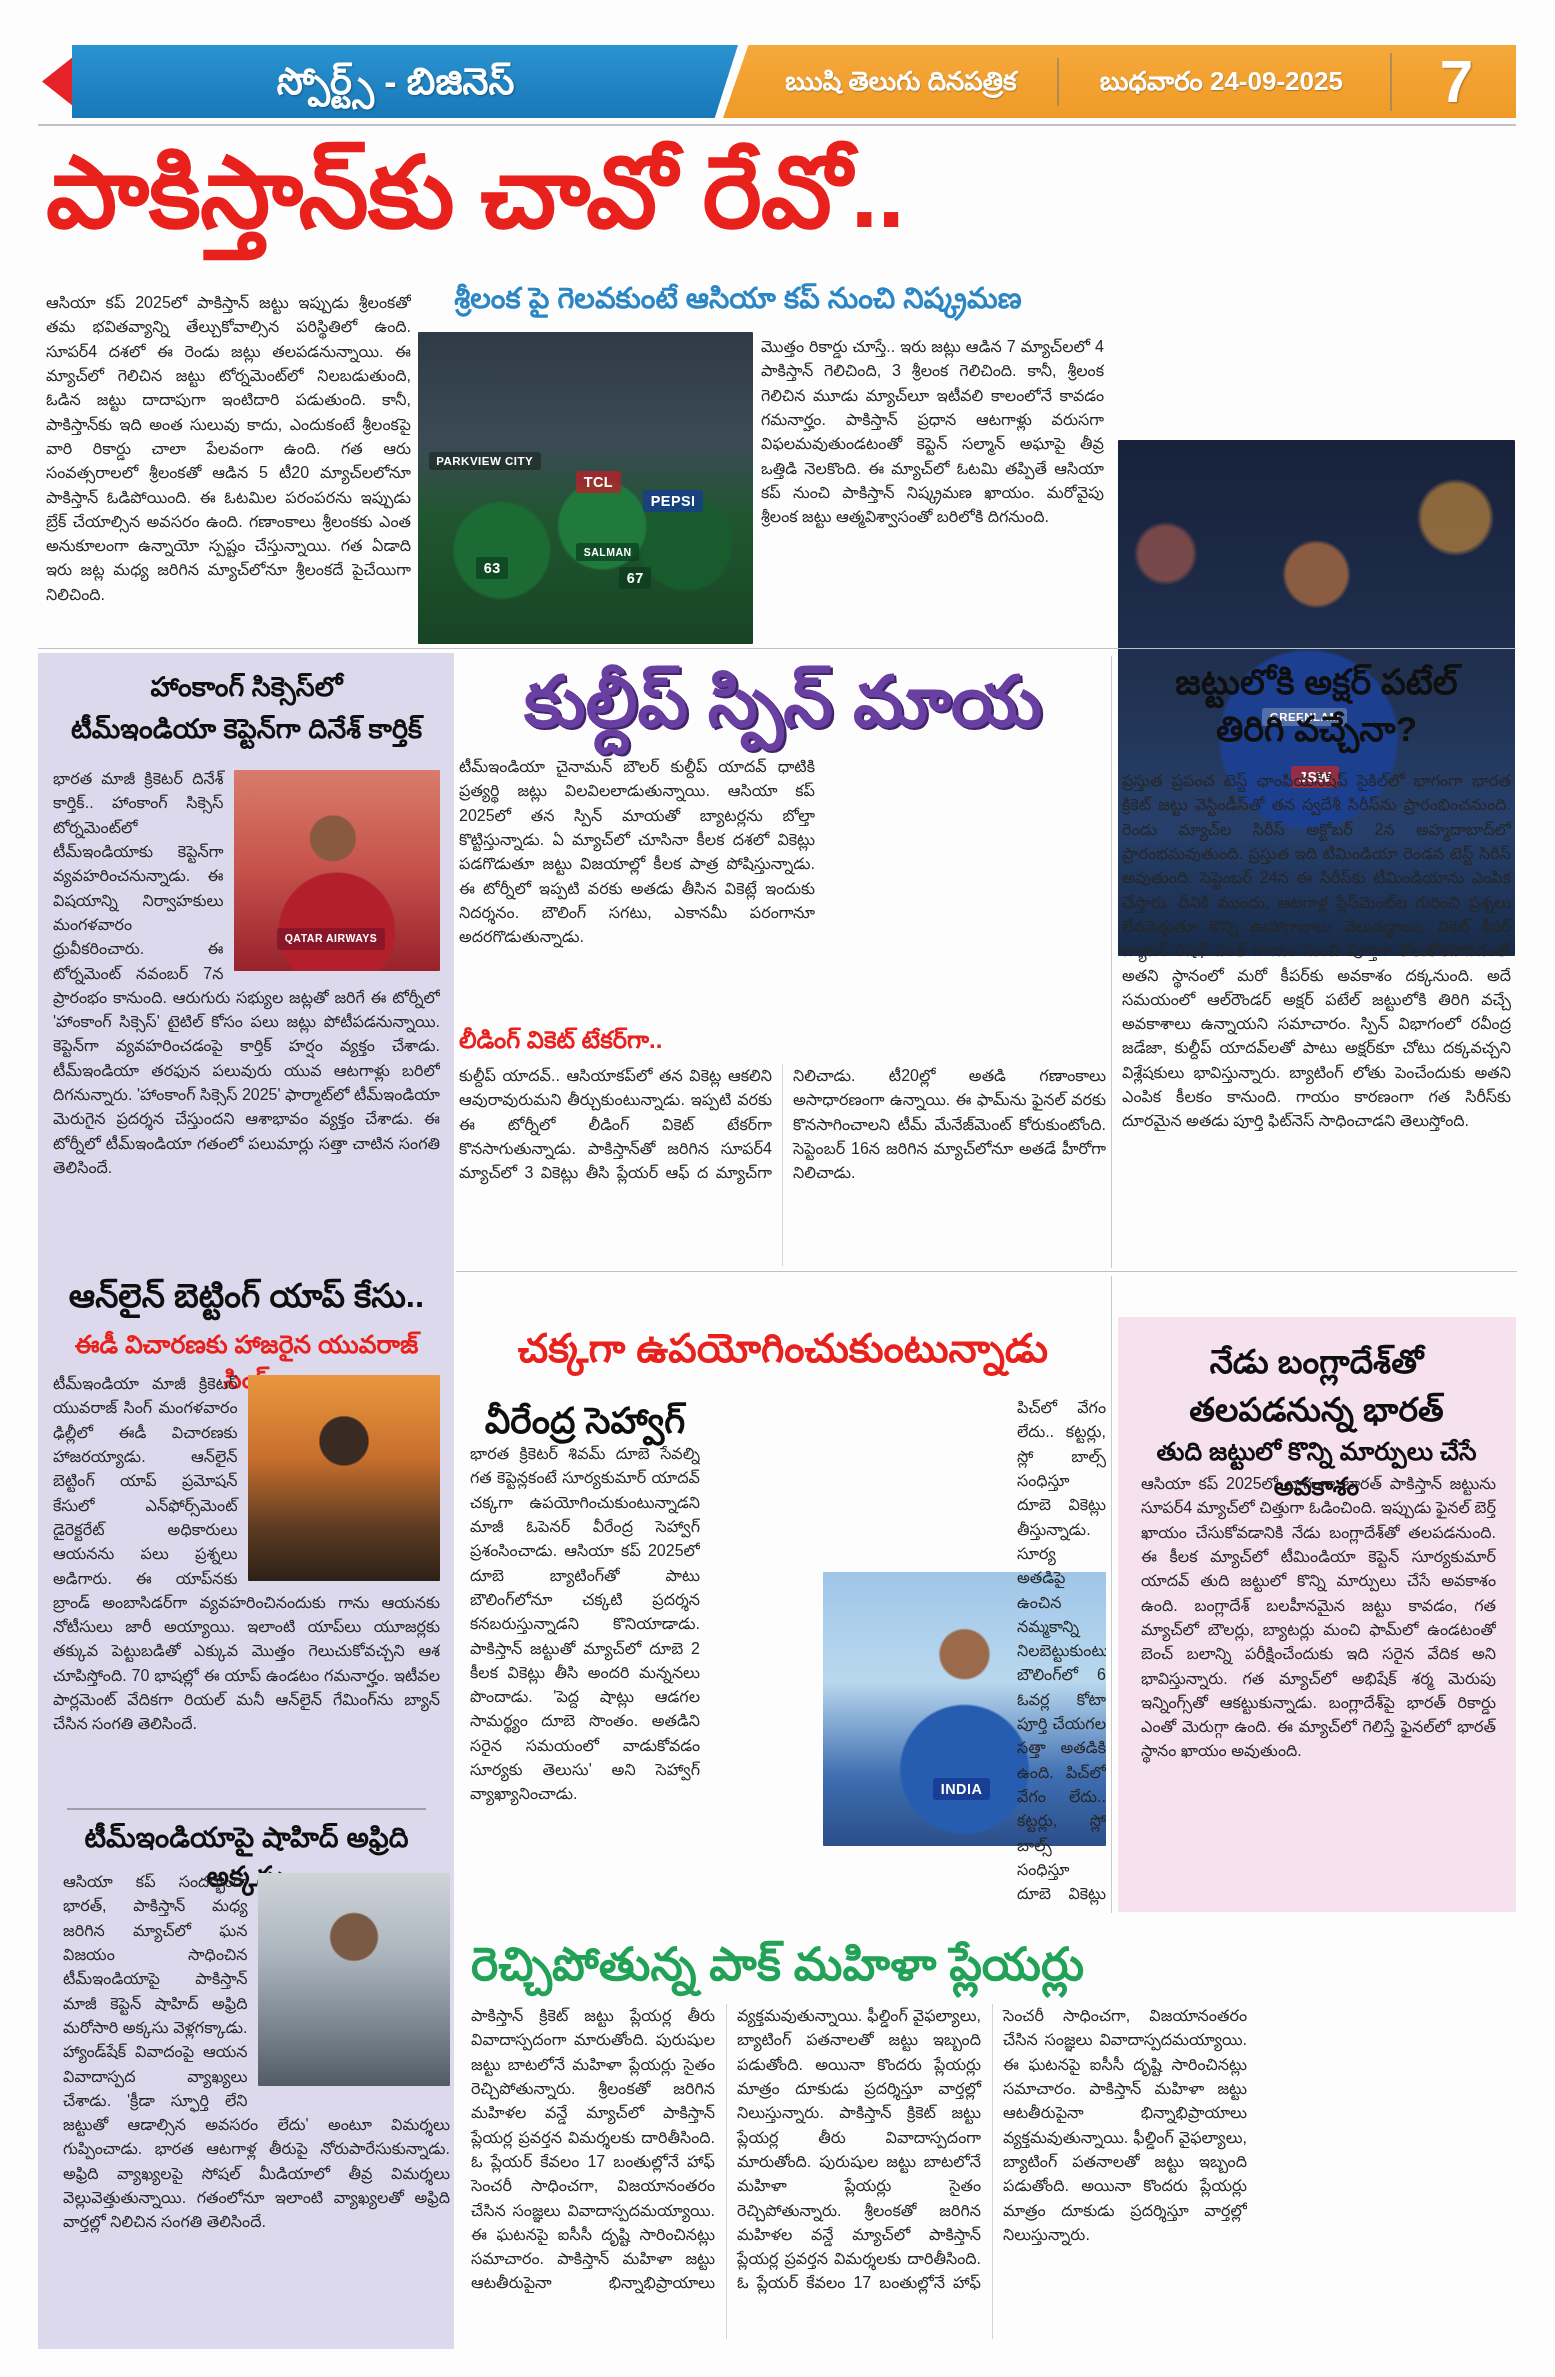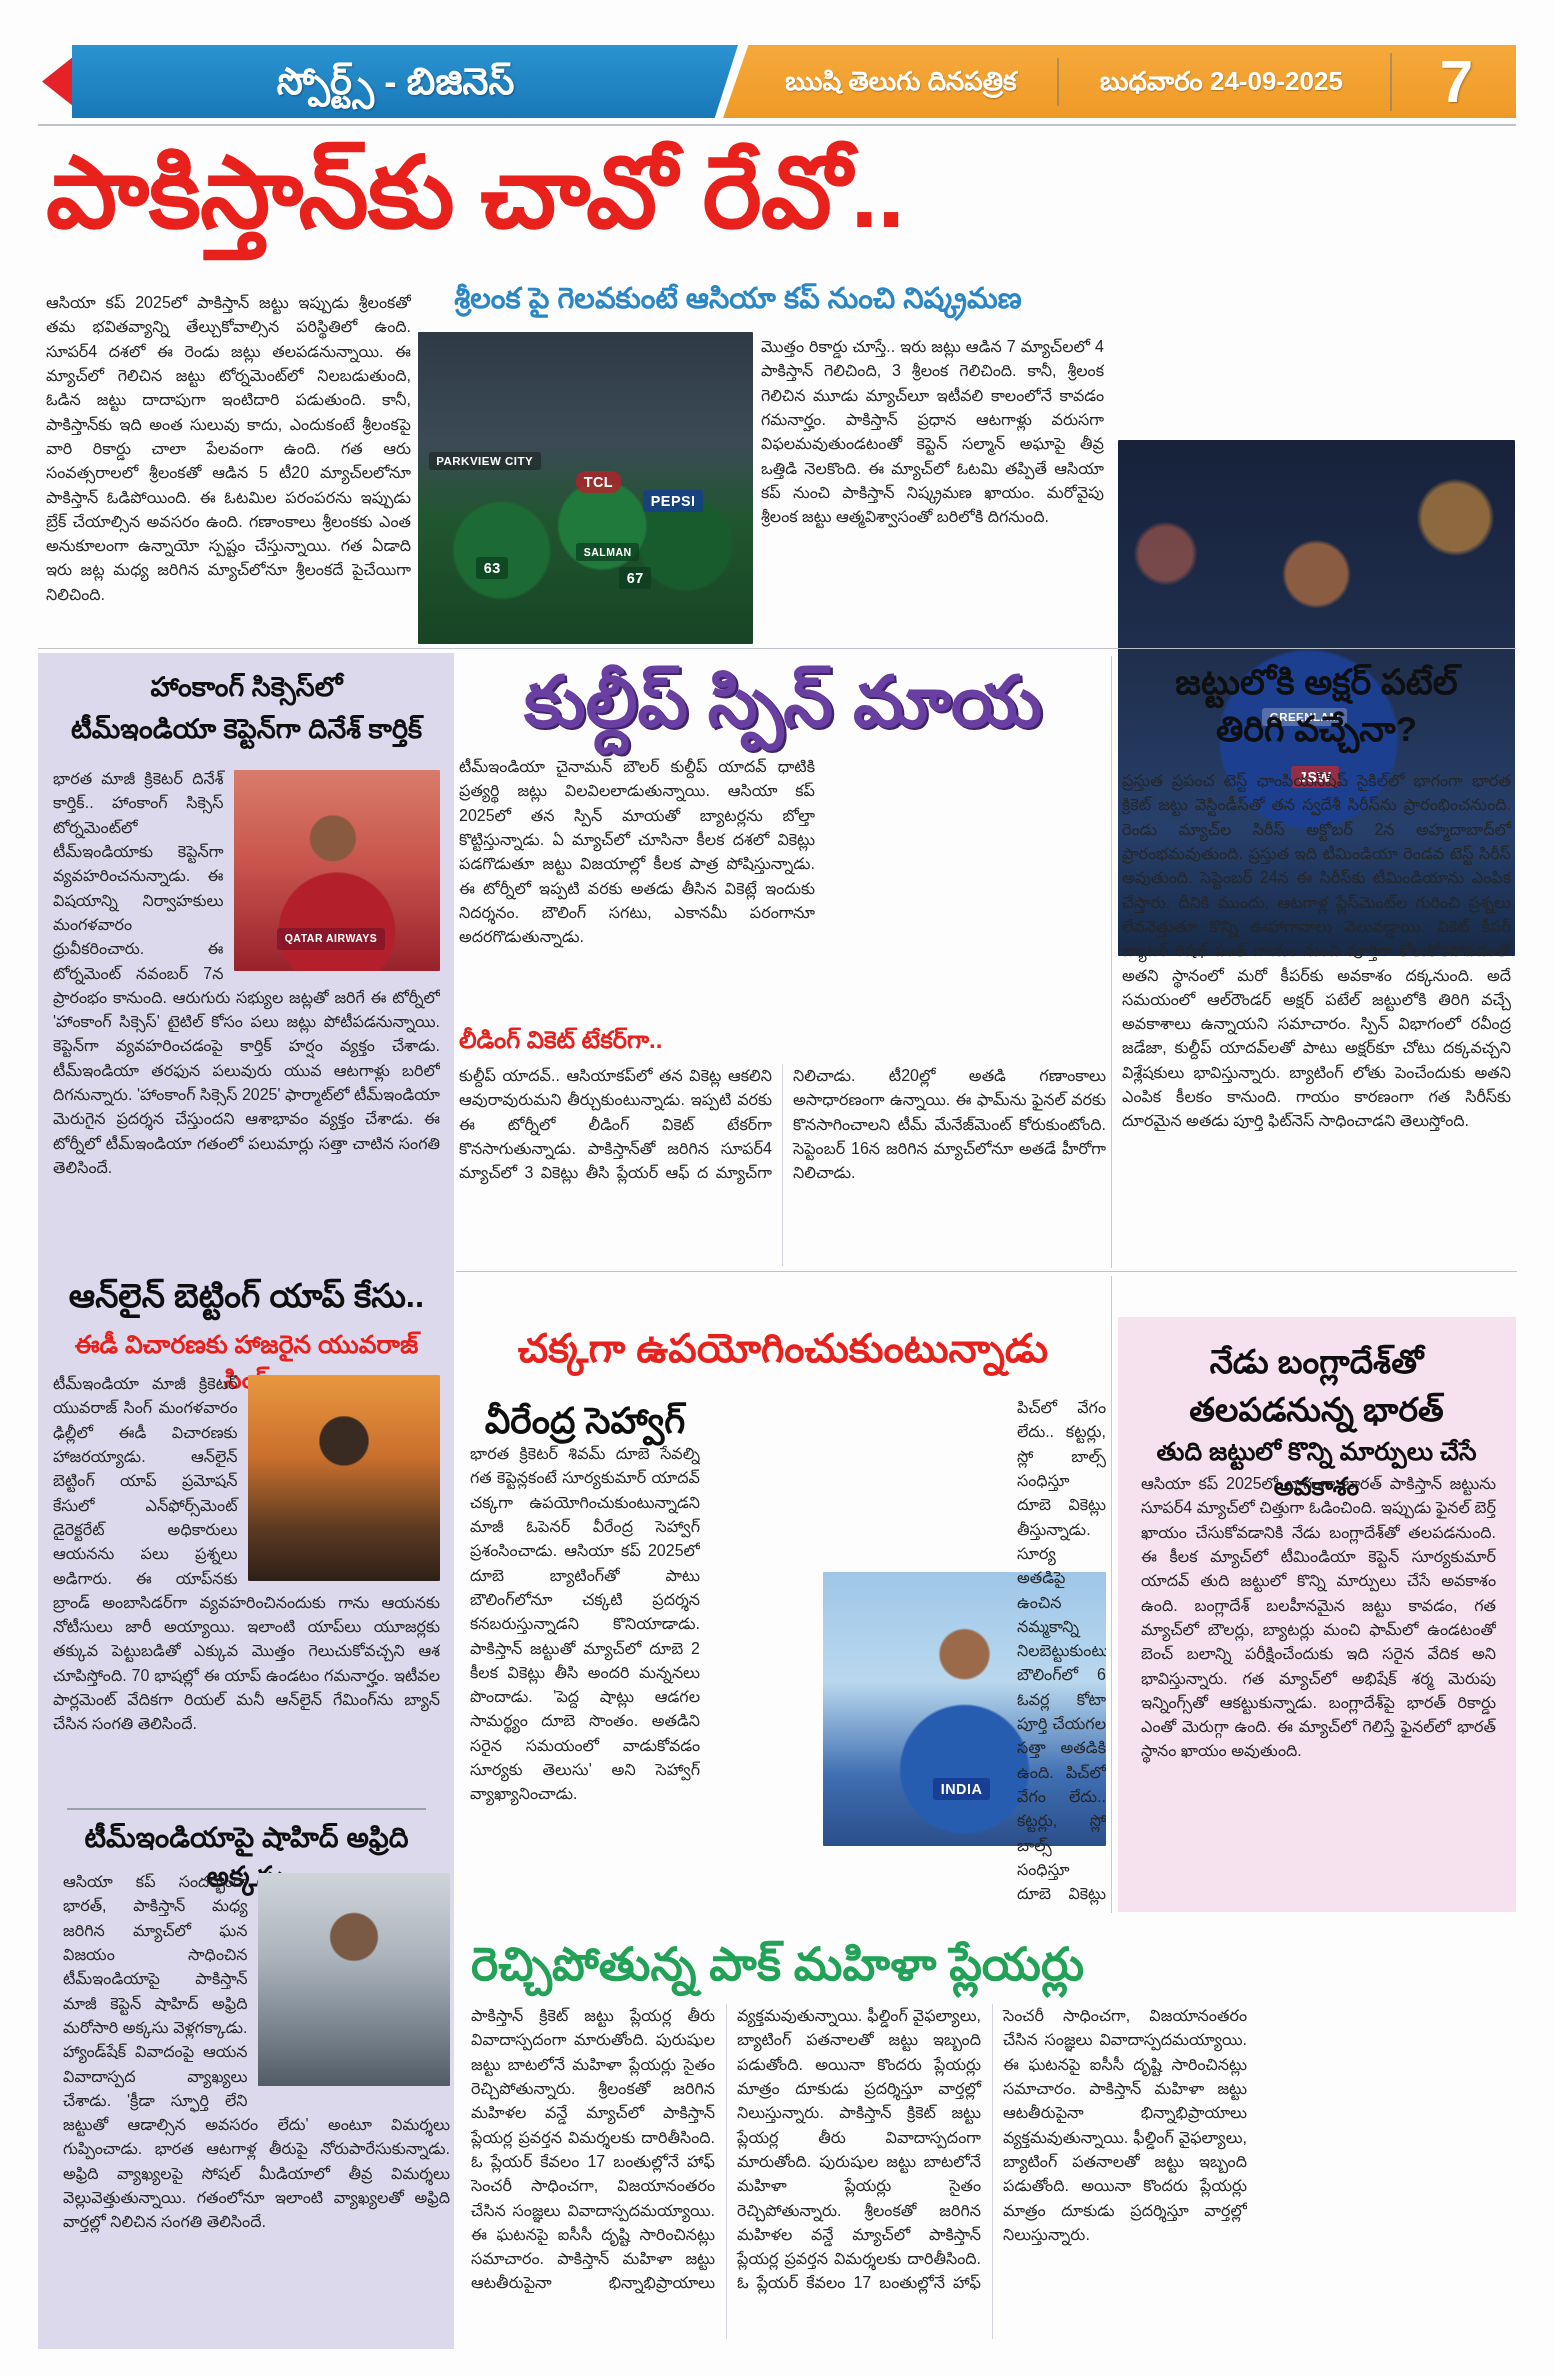--- a/index.html
+++ b/index.html
@@ -77,21 +77,21 @@
   <div class="abs center mast-num" style="left:1399px;top:45px;width:115px;height:73px;">7</div>
   <div class="abs rule-h" style="left:38px;top:124px;width:1478px;height:1.9px;"></div>
 
   <div class="abs hl-main" style="left:46px;top:135px;width:1064px;height:144px;">పాకిస్తాన్‌కు చావో రేవో..</div>
   <div class="abs center deck" style="left:369px;top:282px;width:738px;height:48px;">శ్రీలంక పై గెలవకుంటే ఆసియా కప్ నుంచి నిష్క్రమణ</div>
 
   <div class="abs bodytxt" style="left:46px;top:291px;width:365px;height:353px;">ఆసియా కప్ 2025లో పాకిస్తాన్ జట్టు ఇప్పుడు శ్రీలంకతో తమ భవితవ్యాన్ని తేల్చుకోవాల్సిన పరిస్థితిలో ఉంది. సూపర్4 దశలో ఈ రెండు జట్లు తలపడనున్నాయి. ఈ మ్యాచ్‌లో గెలిచిన జట్టు టోర్నమెంట్‌లో నిలబడుతుంది, ఓడిన జట్టు దాదాపుగా ఇంటిదారి పడుతుంది. కానీ, పాకిస్తాన్‌కు ఇది అంత సులువు కాదు, ఎందుకంటే శ్రీలంకపై వారి రికార్డు చాలా పేలవంగా ఉంది. గత ఆరు సంవత్సరాలలో శ్రీలంకతో ఆడిన 5 టీ20 మ్యాచ్‌లలోనూ పాకిస్తాన్ ఓడిపోయింది. ఈ ఓటమిల పరంపరను ఇప్పుడు బ్రేక్ చేయాల్సిన అవసరం ఉంది. గణాంకాలు శ్రీలంకకు ఎంత అనుకూలంగా ఉన్నాయో స్పష్టం చేస్తున్నాయి. గత ఏడాది ఇరు జట్ల మధ్య జరిగిన మ్యాచ్‌లోనూ శ్రీలంకదే పైచేయిగా నిలిచింది.</div>
 
   <div class="abs ph ph-pak" style="left:418px;top:332px;width:335px;height:312px;">
     <span class="chip" style="left:10.5px;top:120px;font-size:11.5px;">PARKVIEW CITY</span>
-    <span class="chip" style="left:158px;top:139px;background:rgba(190,30,40,.75);border-radius:9px;">TCL</span>
+    <span class="chip" style="left:158px;top:139px;background:rgba(190,30,40,.75);">TCL</span>
     <span class="chip" style="left:225px;top:158px;background:rgba(20,60,150,.75);">PEPSI</span>
     <span class="chip" style="left:58px;top:225px;background:rgba(10,60,30,.7);">63</span>
     <span class="chip" style="left:158px;top:211px;background:rgba(10,60,30,.7);font-size:10.5px;">SALMAN</span>
     <span class="chip" style="left:201px;top:235px;background:rgba(10,60,30,.7);">67</span>
   </div>
 
   <div class="abs bodytxt" style="left:761px;top:335px;width:343px;height:308px;">మొత్తం రికార్డు చూస్తే.. ఇరు జట్లు ఆడిన 7 మ్యాచ్‌లలో 4 పాకిస్తాన్ గెలిచింది, 3 శ్రీలంక గెలిచింది. కానీ, శ్రీలంక గెలిచిన మూడు మ్యాచ్‌లూ ఇటీవలి కాలంలోనే కావడం గమనార్హం. పాకిస్తాన్ ప్రధాన ఆటగాళ్లు వరుసగా విఫలమవుతుండటంతో కెప్టెన్ సల్మాన్ అఘాపై తీవ్ర ఒత్తిడి నెలకొంది. ఈ మ్యాచ్‌లో ఓటమి తప్పితే ఆసియా కప్ నుంచి పాకిస్తాన్ నిష్క్రమణ ఖాయం. మరోవైపు శ్రీలంక జట్టు ఆత్మవిశ్వాసంతో బరిలోకి దిగనుంది.</div>
 
   <div class="abs ph ph-axar" style="left:1118px;top:128px;width:397px;height:516px;">
     <span class="chip" style="left:144px;top:268px;background:rgba(255,255,255,.25);font-size:11.5px;">GREENLAM</span>

